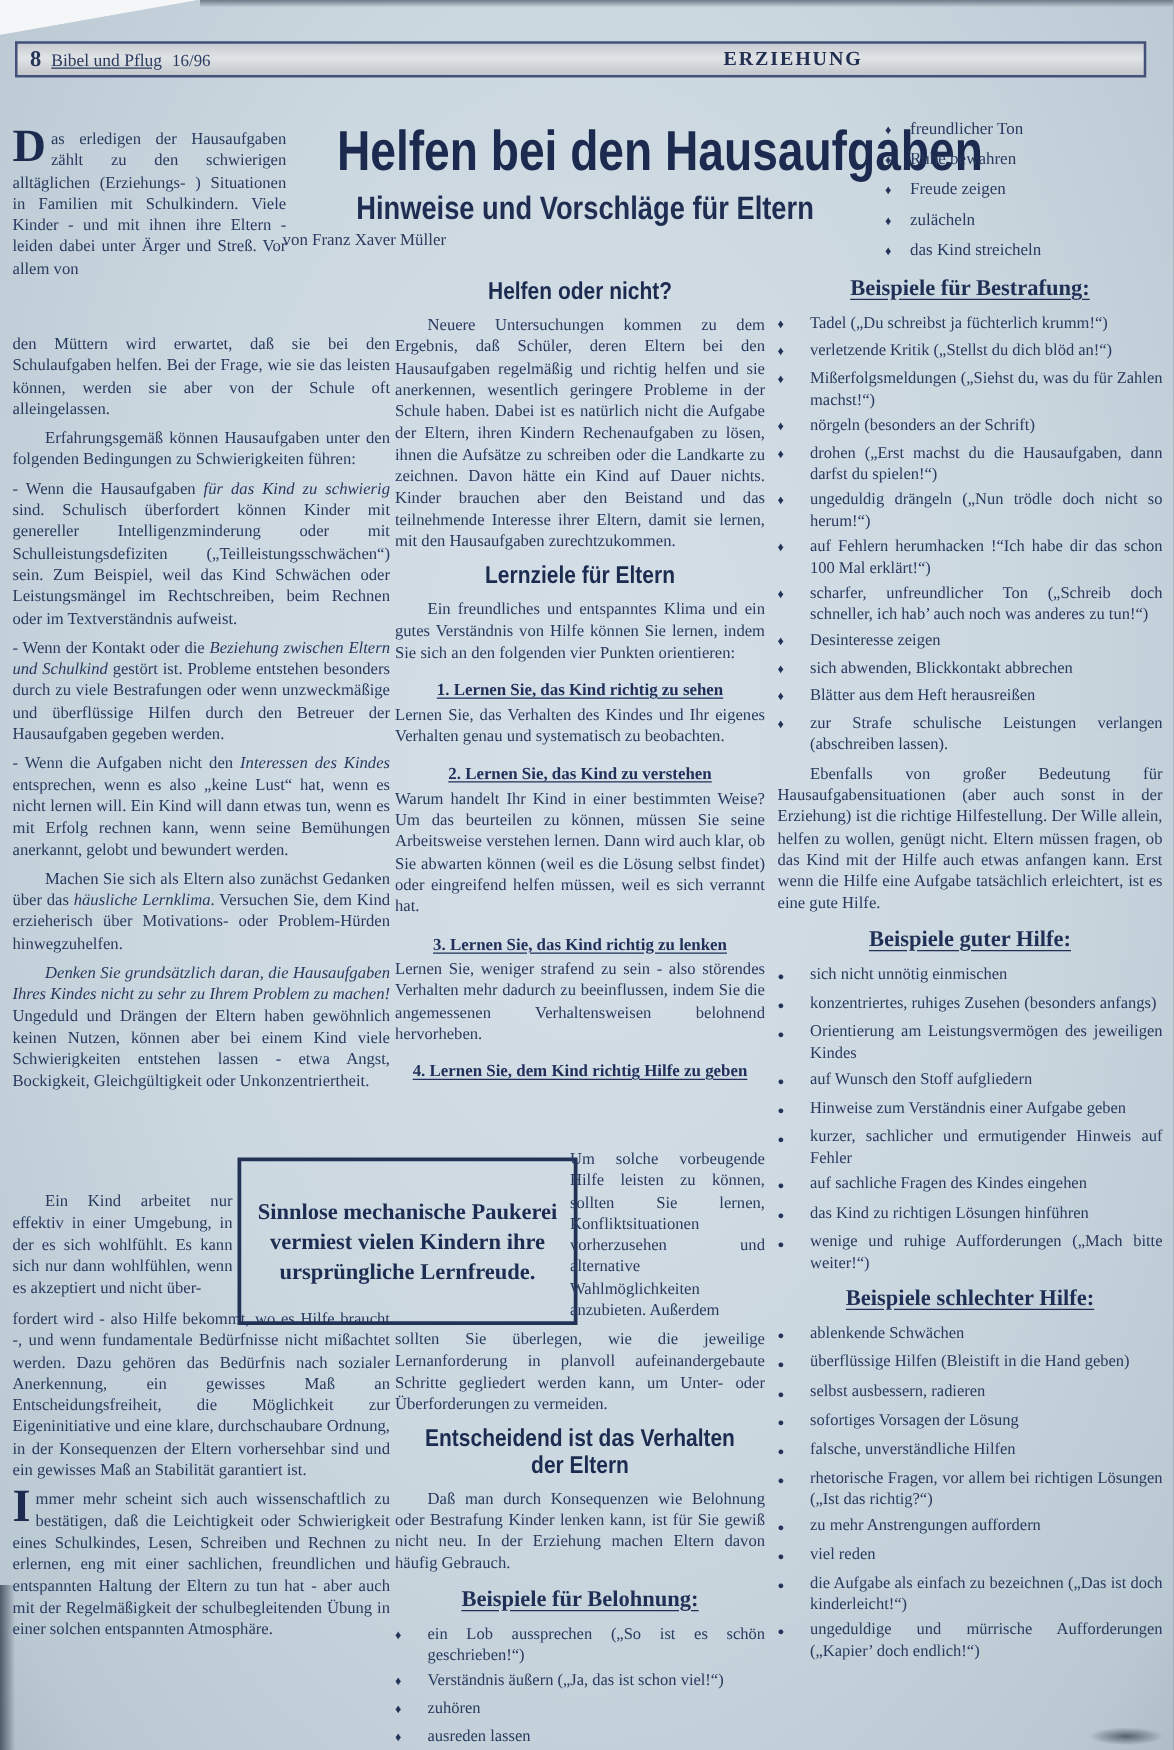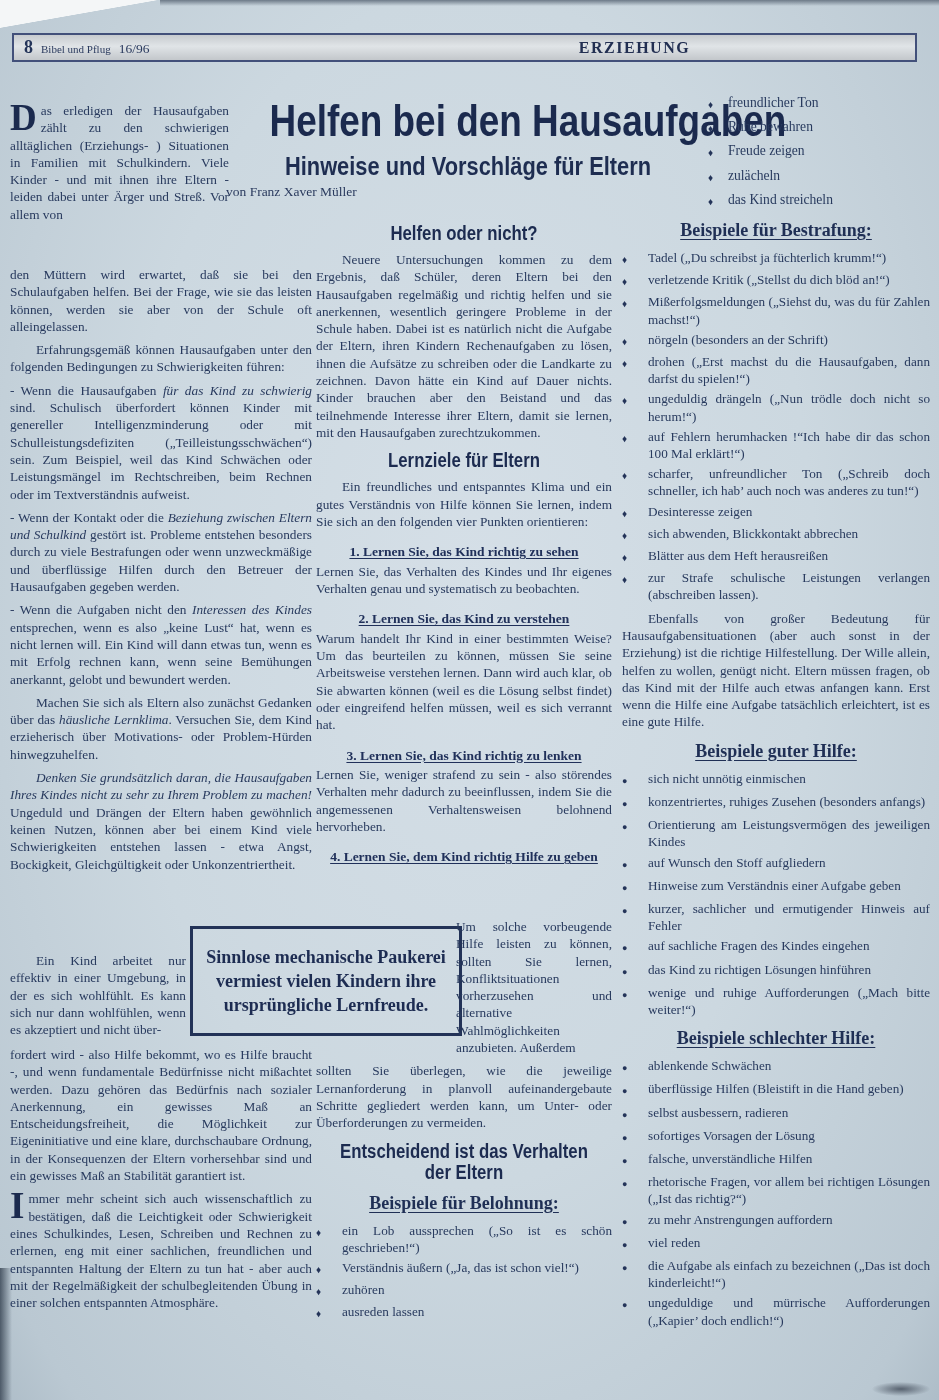--- a/index.html
+++ b/index.html
@@ -15,21 +15,21 @@
     background:linear-gradient(to right,#4d5a68,rgba(77,90,104,0));}
   .smudge{position:absolute;left:872px;top:1382px;width:58px;height:14px;border-radius:50%;
     background:radial-gradient(#46505e,rgba(70,80,94,0) 72%);opacity:.85;}
 
   
   .header-bar{position:absolute;left:12px;top:33px;width:901px;height:25px;
     border:2px solid #42507a;display:flex;align-items:center;
     background:linear-gradient(#c7cbcf,#e0e4e7 45%,#c3c7cb);}
   .header-left{display:flex;align-items:baseline;gap:8px;padding-left:10px;width:330px;}
   .hdr-pagenum{font-weight:bold;font-size:18px;color:#243459;}
-  .hdr-mast{font-size:11px;color:#2a3a5e;}
+  .hdr-mast{font-size:14px;color:#2a3a5e;text-decoration:underline;}
   .hdr-issue{font-size:13.5px;color:#2a3a5e;}
   .hdr-section{flex:1;text-align:center;font-weight:bold;font-size:16px;letter-spacing:1.5px;
     color:#222f52;}
 
   
   .title-block{position:absolute;left:226px;top:98px;width:484px;text-align:center;}
   .t-main{font-family:"Liberation Sans",sans-serif;font-weight:bold;font-size:45px;line-height:46px;
     color:#1b2a4e;transform:scaleX(.82);white-space:nowrap;}
   .t-sub{font-family:"Liberation Sans",sans-serif;font-weight:bold;font-size:26px;line-height:28px;
     color:#1e2d51;transform:scaleX(.84);margin-top:8px;white-space:nowrap;}
@@ -53,21 +53,21 @@
     text-align:center;color:#1c2b50;transform:scaleX(.86);margin:9px 0 7px;}
   .serif-head{font-weight:bold;font-size:18px;text-align:center;text-decoration:underline;
     text-underline-offset:3px;color:#1f2f55;margin:10px 0 8px;}
   .pt-title{font-weight:bold;font-size:13.5px;line-height:17.5px;text-decoration:underline;
     text-underline-offset:2px;color:#20305a;margin:13px 0 2px;text-align:center;}
 
   .beside-box{margin-left:140px;width:156px;}
 
   
   .quote-box{position:absolute;left:190px;top:926px;width:246px;height:96px;
-    border:3px solid #223257;display:flex;align-items:center;justify-content:center;padding:4px 10px;}
+    border:3px solid #223257;display:flex;align-items:center;justify-content:center;padding:16px 10px;}
   .quote-text{font-weight:bold;font-size:18px;line-height:24px;text-align:center;color:#1d2c52;}
 
   
   .bullet-list{margin:0 0 6px;}
   .bullet-item{display:flex;margin-bottom:3px;font-size:13.2px;line-height:17.2px;}
   .bullet{flex:none;width:26px;font-size:10px;padding-top:2px;color:#243459;}
   .bullet-text{flex:1;text-align:justify;}
   .top-list{margin-left:86px;margin-bottom:4px;}
   .top-list .bullet{width:20px;}
   .top-list .bullet-item{margin-bottom:5px;font-size:13.6px;}
@@ -136,20 +136,21 @@
     <p>Warum handelt Ihr Kind in einer bestimmten Weise? Um das beurteilen zu können, müssen Sie seine Arbeitsweise verstehen lernen. Dann wird auch klar, ob Sie abwarten können (weil es die Lösung selbst findet) oder eingreifend helfen müssen, weil es sich verrannt hat.</p>
     <div class="pt-title">3. Lernen Sie, das Kind richtig zu lenken</div>
     <p>Lernen Sie, weniger strafend zu sein - also störendes Verhalten mehr dadurch zu beeinflussen, indem Sie die angemessenen Verhaltensweisen belohnend hervorheben.</p>
     <div class="pt-title">4. Lernen Sie, dem Kind richtig Hilfe zu geben</div>
   </div>
 
   <div class="col col-mid-bottom">
     <p class="beside-box">Um solche vorbeugende Hilfe leisten zu können, sollten Sie lernen, Konfliktsituationen vorherzusehen und alternative Wahlmöglichkeiten anzubieten. Außerdem</p>
     <p>sollten Sie überlegen, wie die jeweilige Lernanforderung in planvoll aufeinandergebaute Schritte gegliedert werden kann, um Unter- oder Überforderungen zu vermeiden.</p>
     <div class="cond-head">Entscheidend ist das Verhalten der Eltern</div>
+    <p class="indent">Daß man durch Konsequenzen wie Belohnung oder Bestrafung Kinder lenken kann, ist für Sie gewiß nicht neu. In der Erziehung machen Eltern davon häufig Gebrauch.</p>
     <div class="serif-head">Beispiele für Belohnung:</div>
     <div class="bullet-list">
         <div class="bullet-item">
           <span class="bullet">♦</span>
           <span class="bullet-text">ein Lob aussprechen („So ist es schön geschrieben!“)</span>
         </div>
         <div class="bullet-item">
           <span class="bullet">♦</span>
           <span class="bullet-text">Verständnis äußern („Ja, das ist schon viel!“)</span>
         </div>

